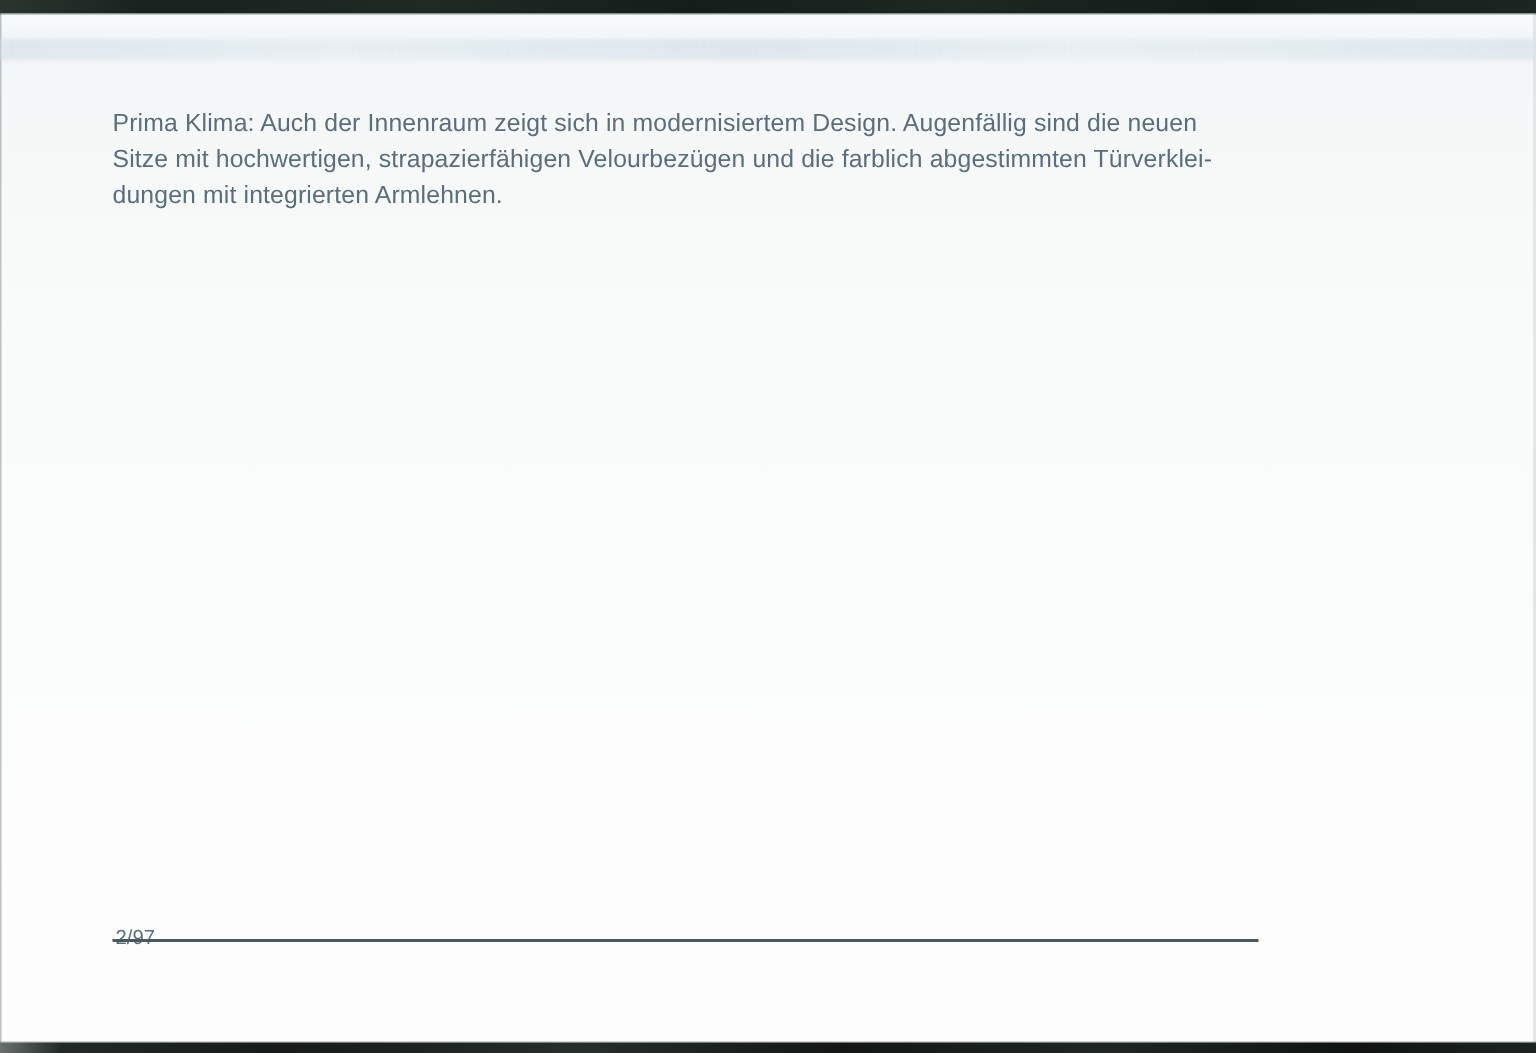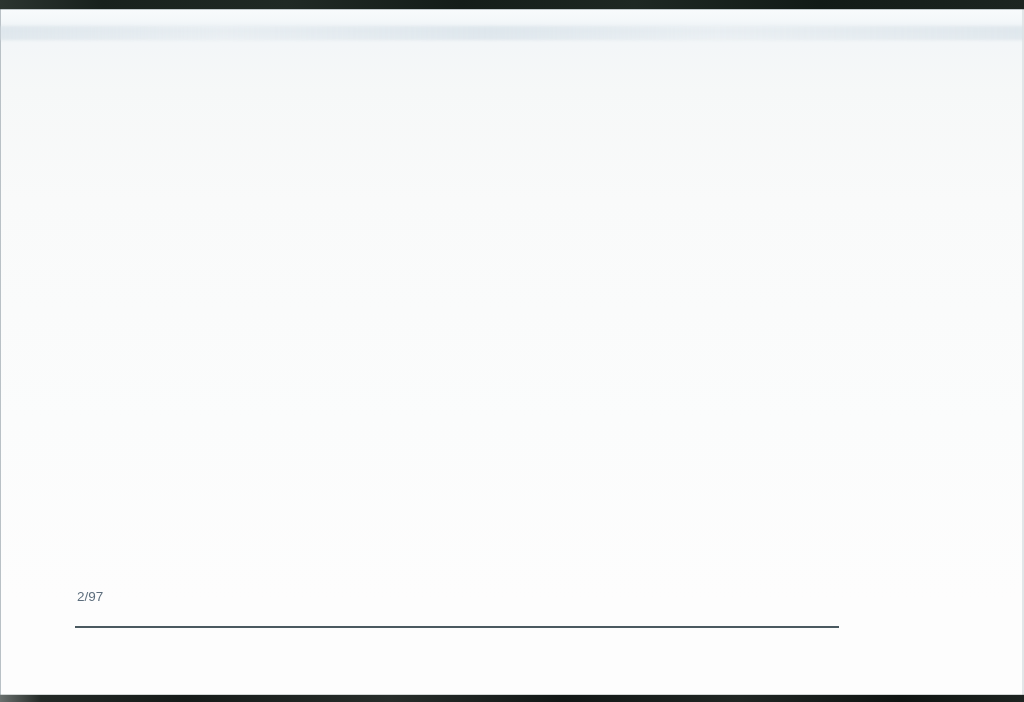--- a/index.html
+++ b/index.html
@@ -59,21 +59,21 @@
     margin: 0;
     font-size: 16.5px;
     line-height: 24px;
     letter-spacing: 0.1px;
     color: var(--ink, #5c6d7c);
     white-space: pre-line;
   }
   .issue-number {
     position: absolute;
     left: 77px;
-    top: 588px;
+    top: 616px;
     font-size: 13.5px;
     line-height: 18px;
     color: var(--ink, #5c6d7c);
   }
   .footer-rule {
     position: absolute;
     left: 75px;
     top: 626px;
     width: 764px;
     height: 2px;
@@ -114,20 +114,23 @@
   }
 </style>
 </head>
 <body>
 
 <div class="scan">
 
   <div class="top-bar"></div>
   <div class="streak-band"></div>
 
+  <p class="body-text">Prima Klima: Auch der Innenraum zeigt sich in modernisiertem Design. Augenfällig sind die neuen
+Sitze mit hochwertigen, strapazierfähigen Velourbezügen und die farblich abgestimmten Türverklei-
+dungen mit integrierten Armlehnen.</p>
 
   <span class="issue-number">2/97</span>
 
   <div class="footer-rule"></div>
 
 
   <div class="bottom-bar"></div>
 
 </div>
 

